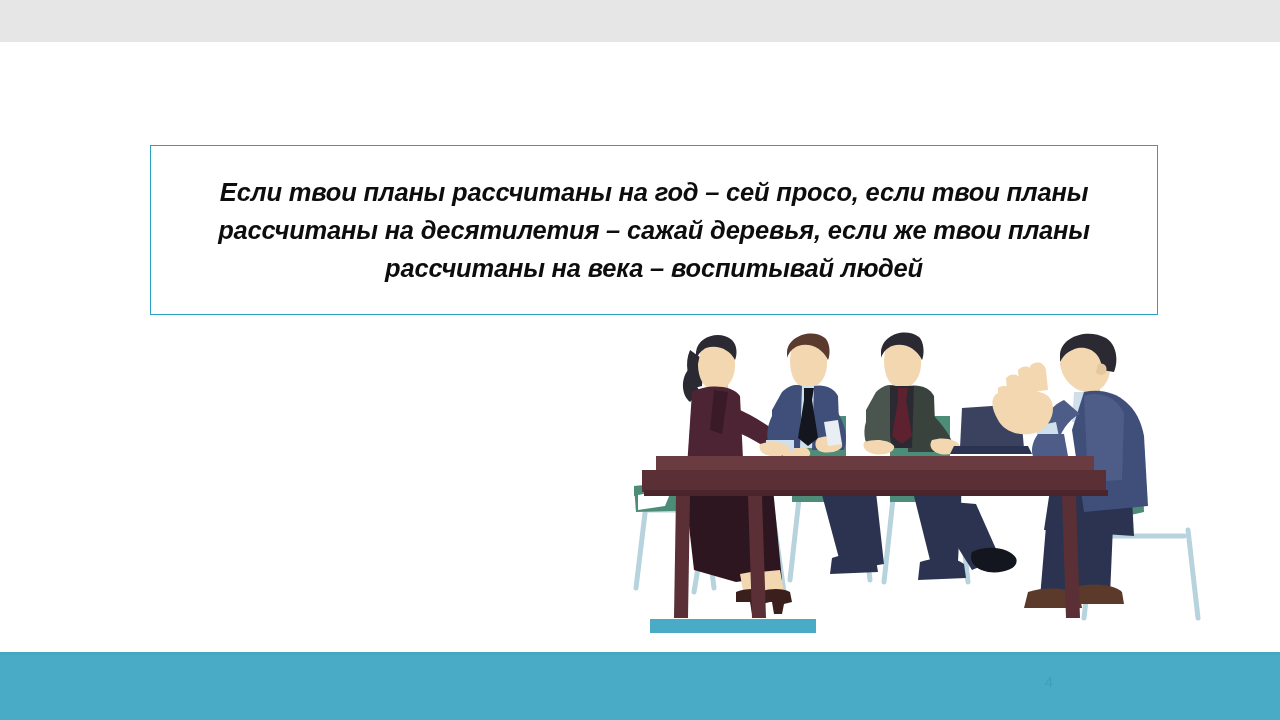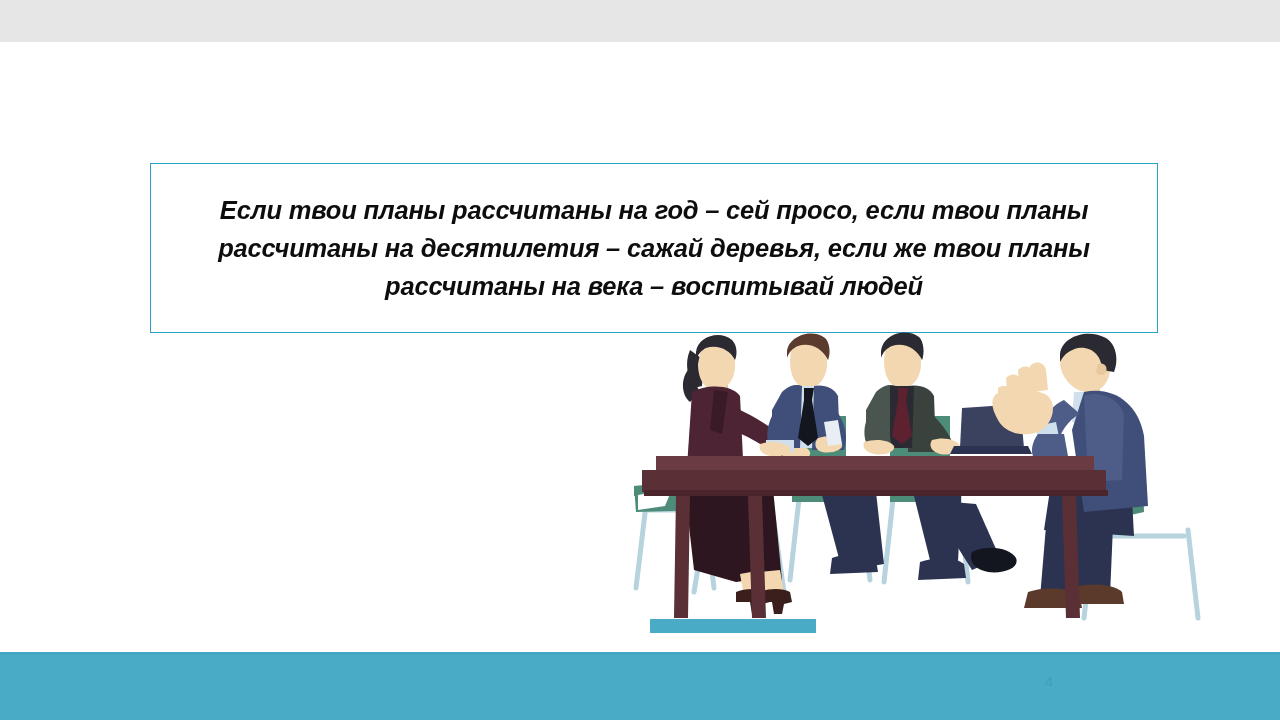--- a/index.html
+++ b/index.html
@@ -31,21 +31,21 @@
   .page-number{
     position:absolute;left:1036px;top:673px;
     width:26px;text-align:center;
     font-size:15px;font-family:"Liberation Sans",sans-serif;
     color:#3d9bb5;opacity:.75;
     letter-spacing:0;
   }
 
   
   .quote-box{
-    position:absolute;left:150px;top:163px;
+    position:absolute;left:150px;top:145px;
     width:1008px;height:170px;
     box-sizing:border-box;
     border:1.6px solid #29a3c4;
     background:#ffffff;
     display:flex;align-items:center;justify-content:center;
   }
   .quote-text{
     width:900px;
     text-align:center;
     font-family:"Liberation Sans","DejaVu Sans",sans-serif;

